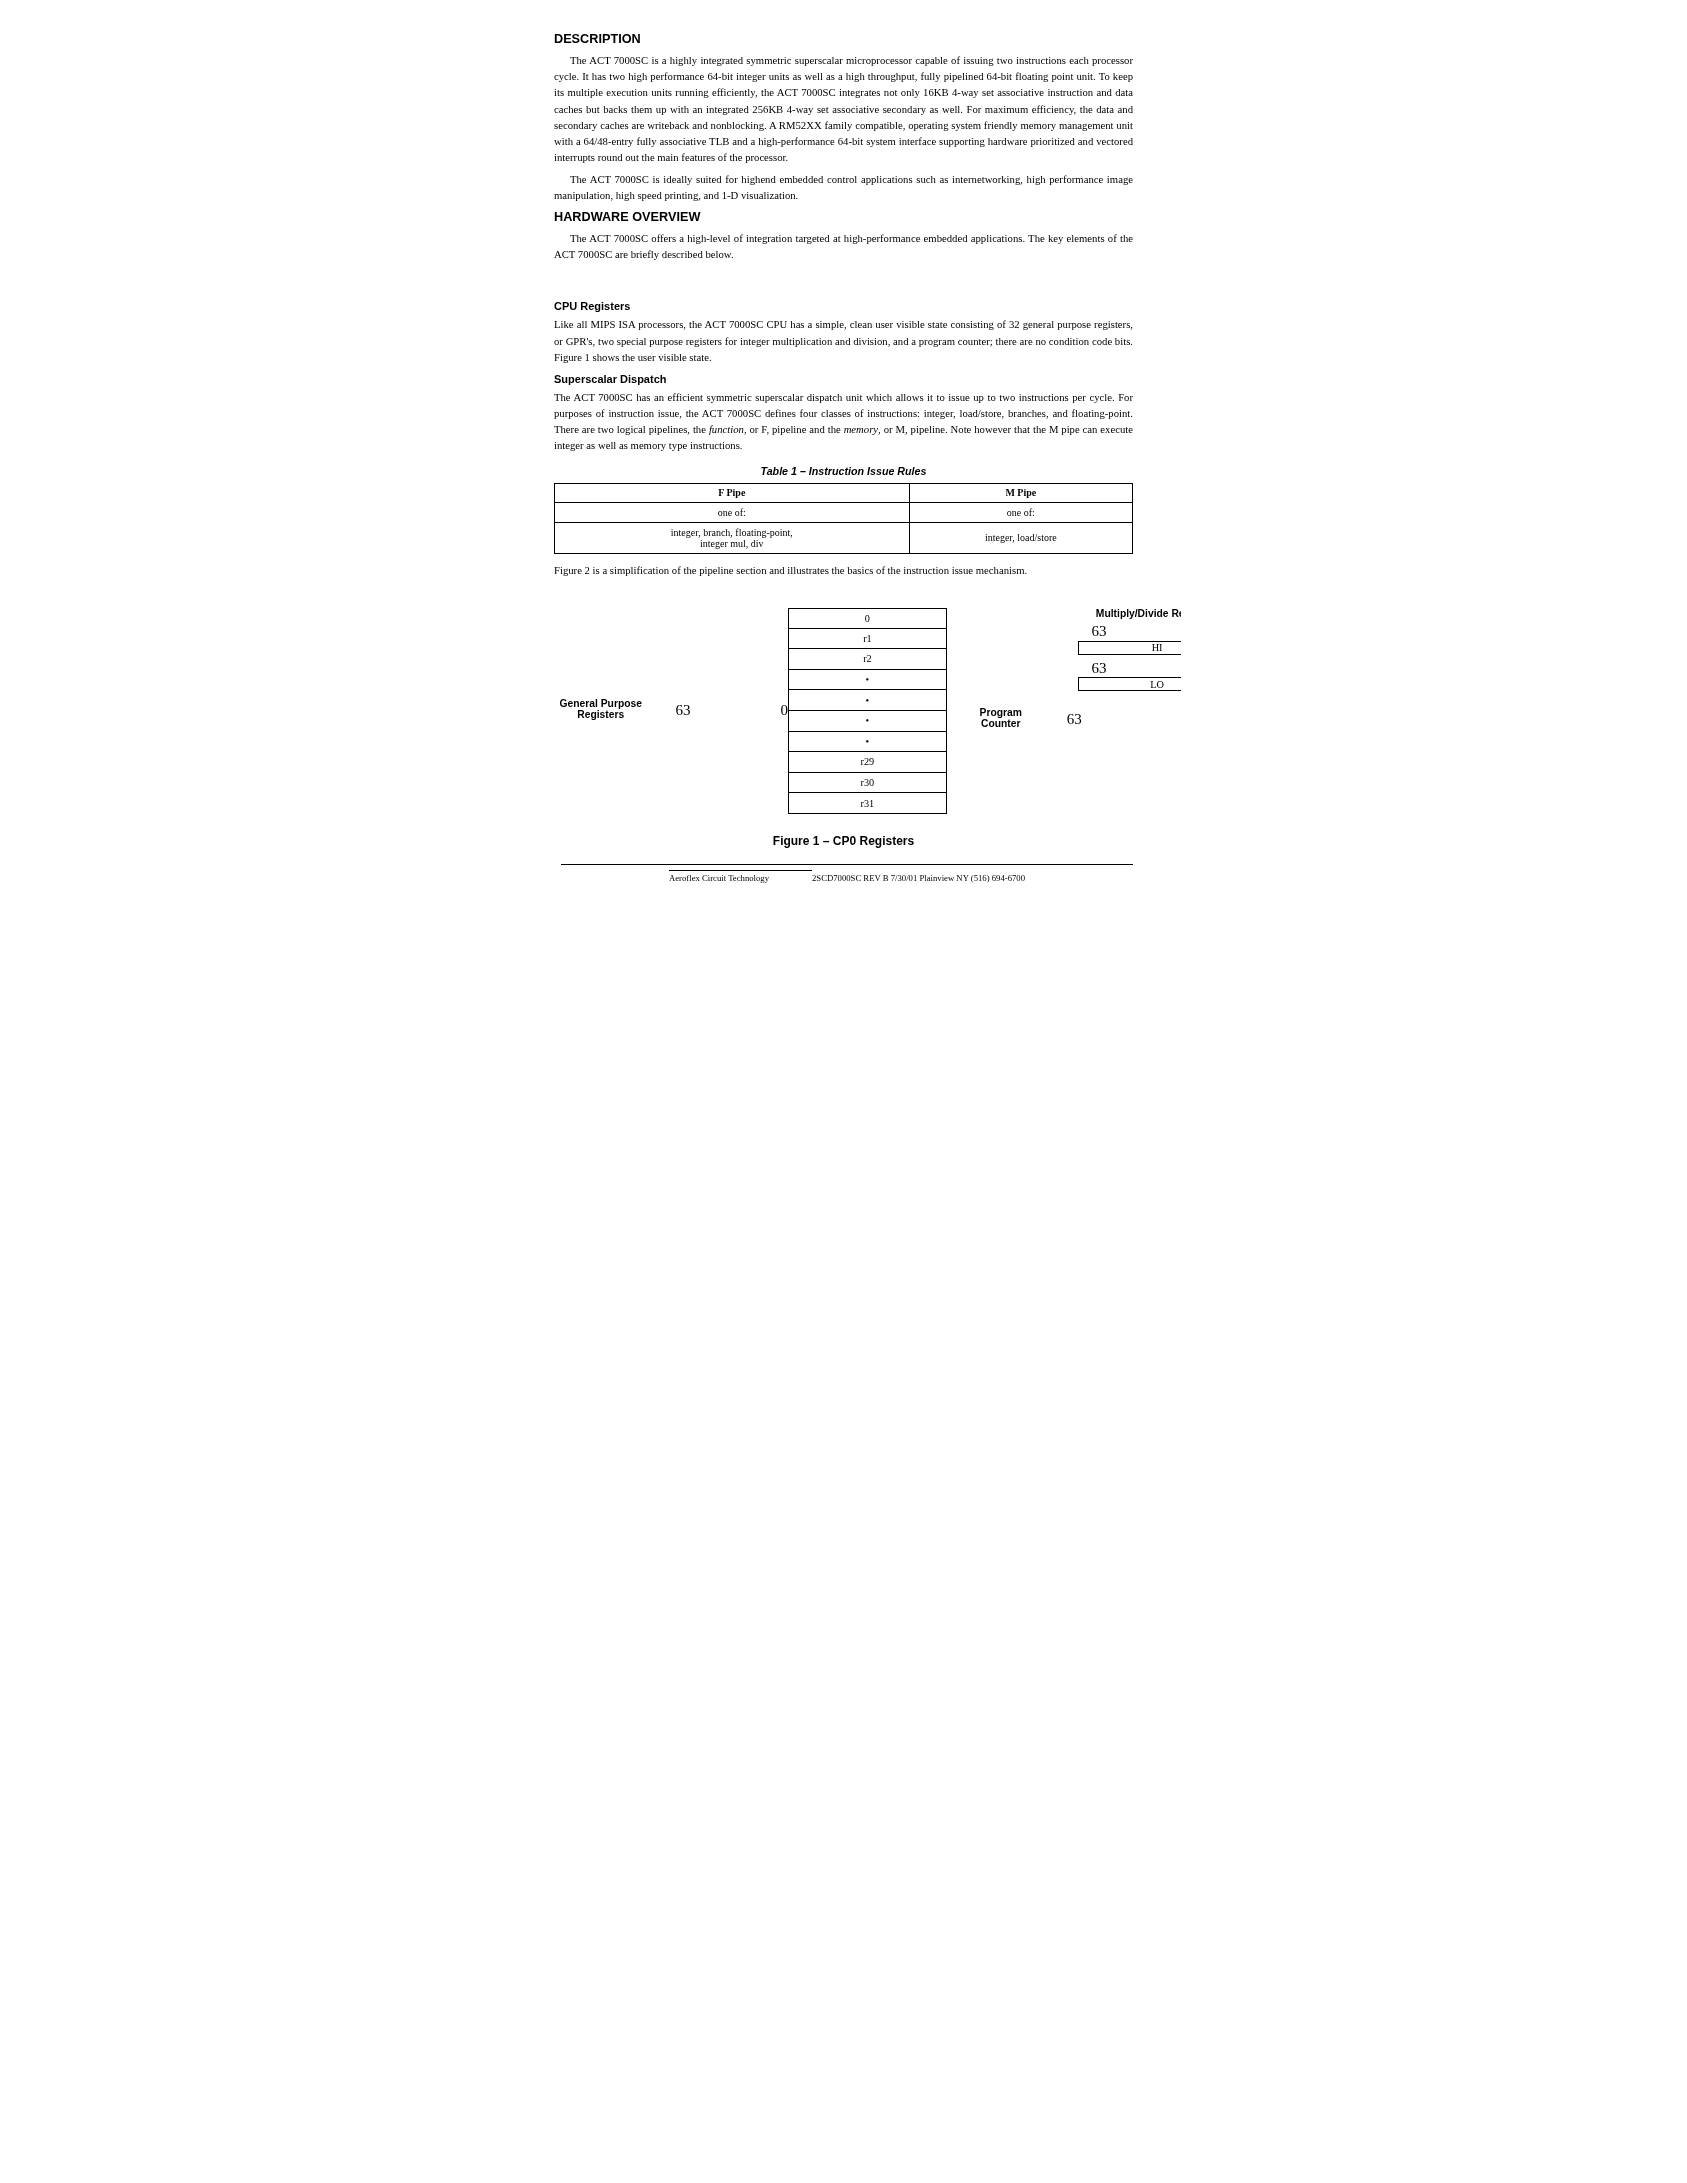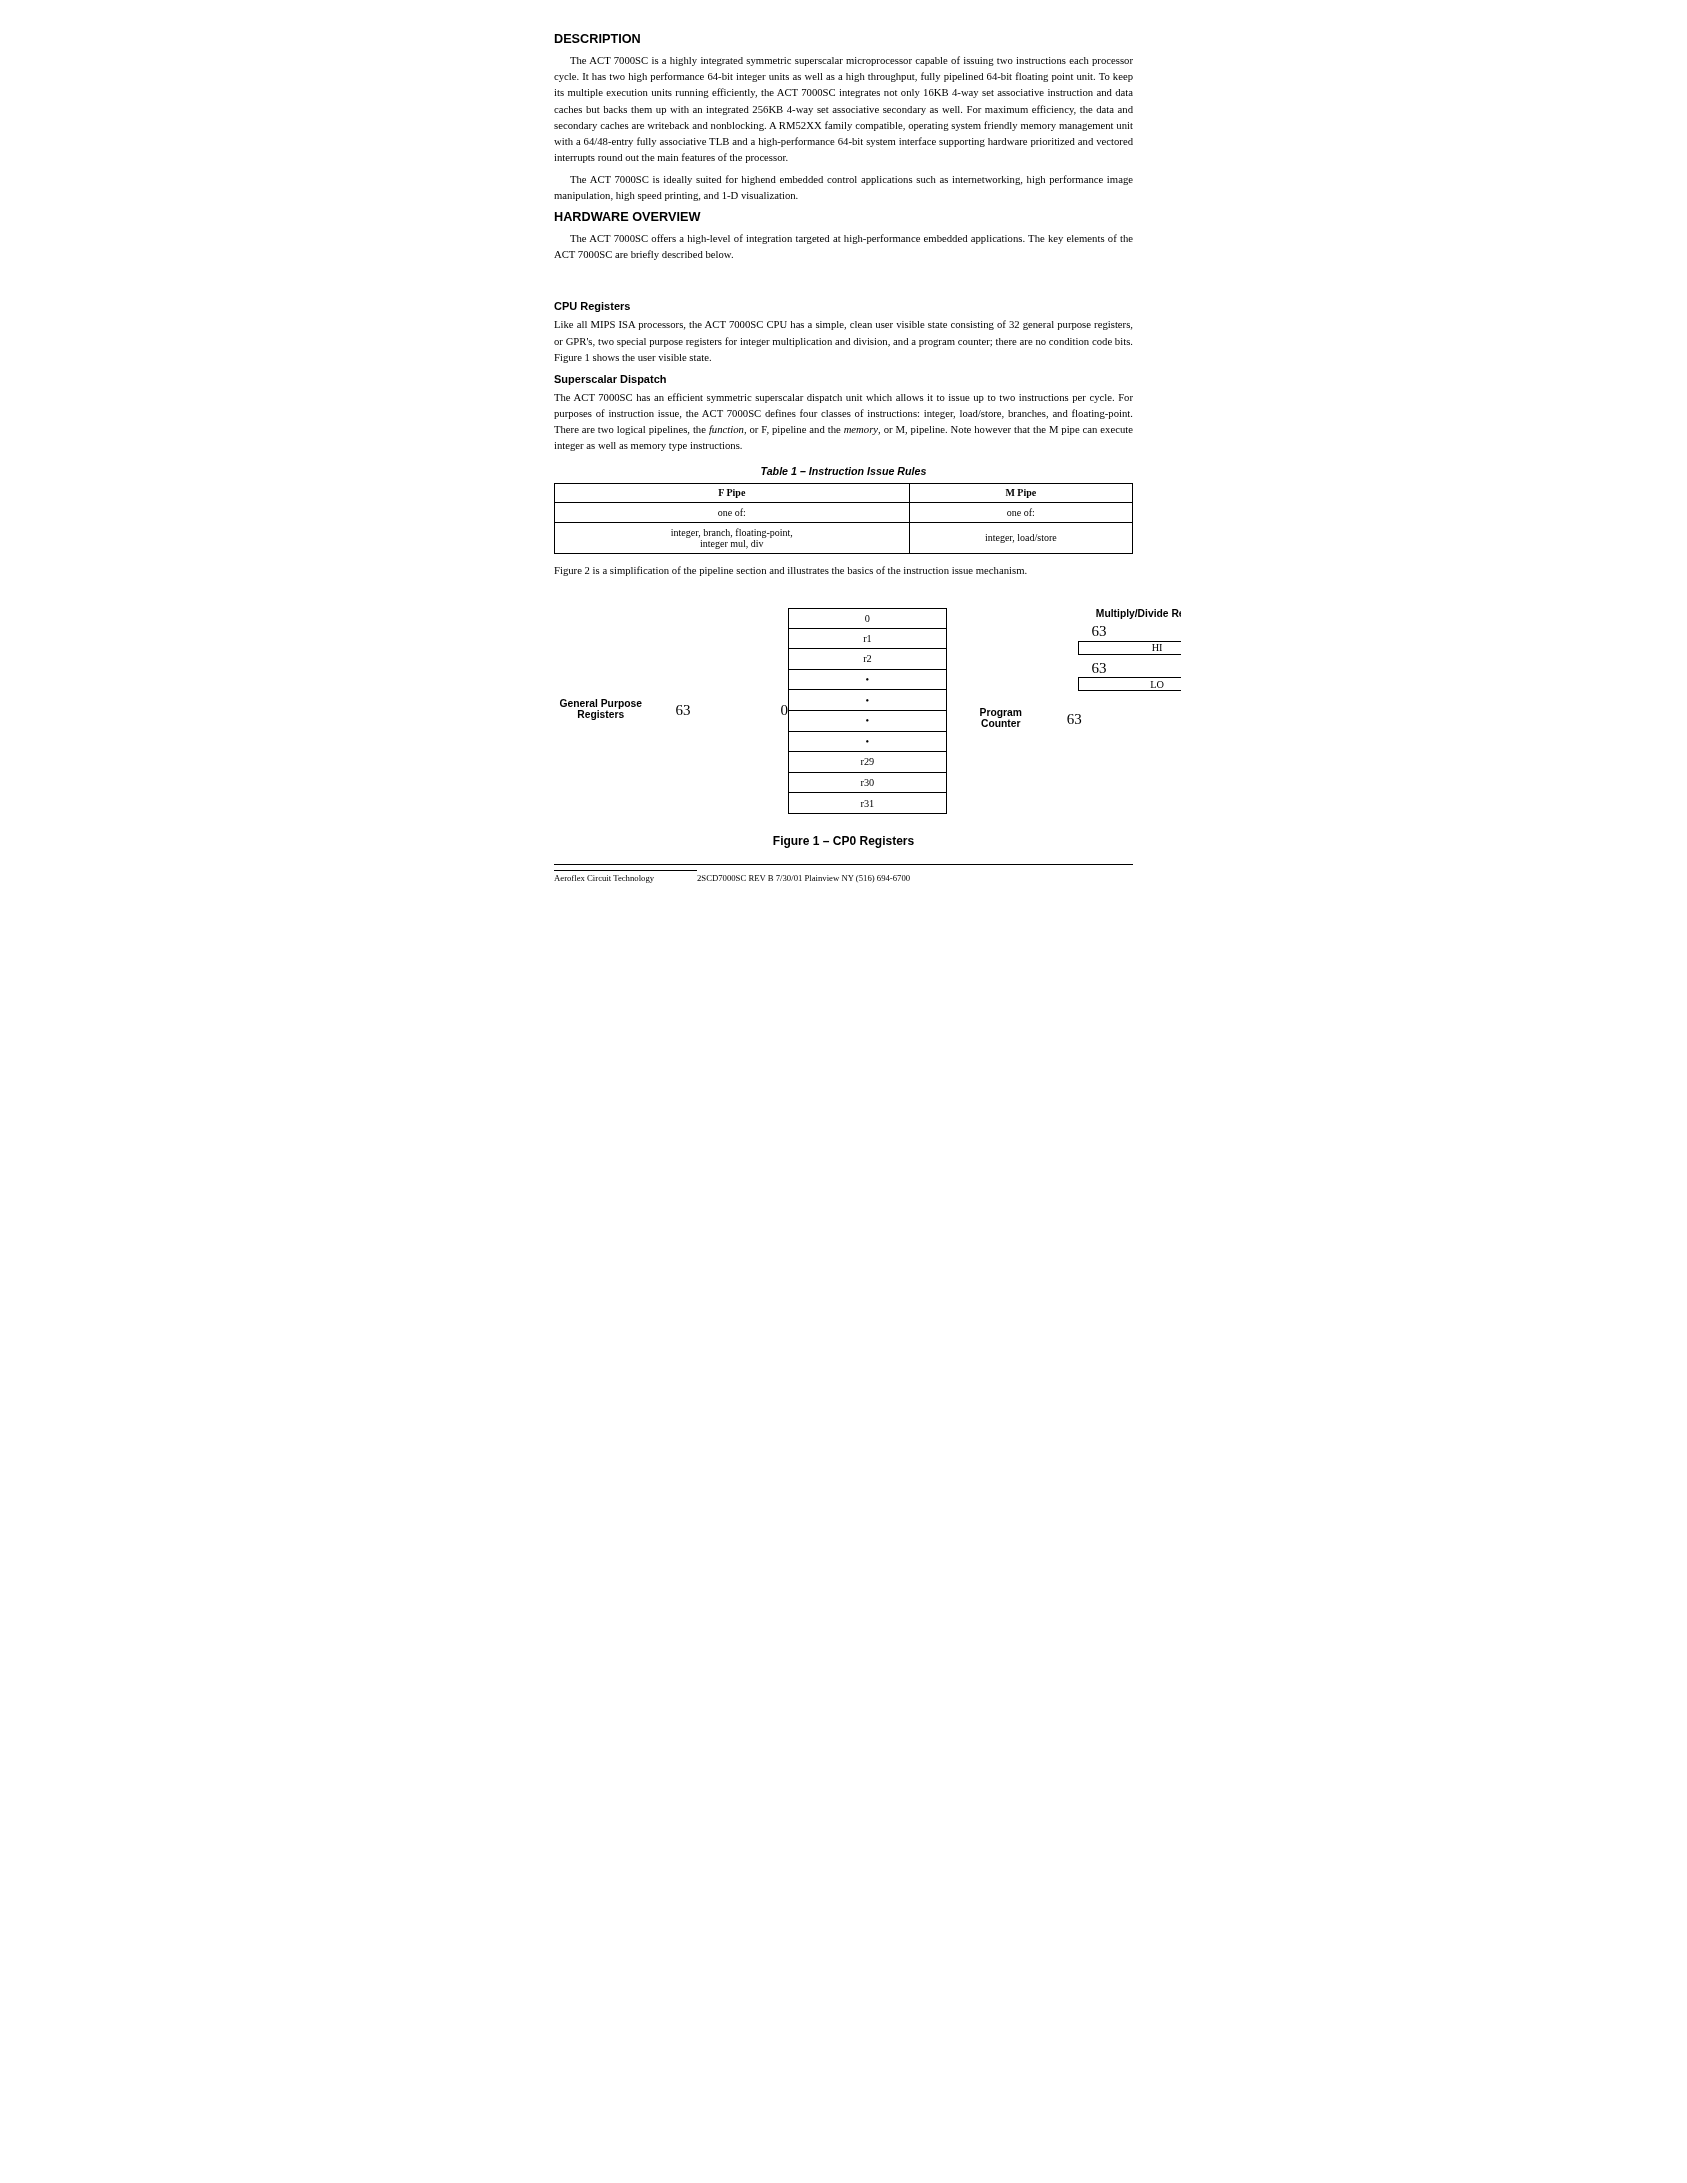--- a/index.html
+++ b/index.html
@@ -125,26 +125,27 @@
     .figure-caption {
       text-align: center;
       font-family: Arial, Helvetica, sans-serif;
       font-size: 12px;
       font-weight: bold;
       margin-top: 20px;
       margin-bottom: 12px;
     }
     .footer {
       display: flex;
-      justify-content: flex-start;
+      justify-content: center;
       align-items: flex-end;
       margin-top: 16px;
       border-top: 0.8px solid #000;
       padding-top: 4.8px;
       font-size: 8.7px;
+      margin-left: 7px;
     }
     .footer-left {
       font-size: 8.7px;
     }
     .footer-center {
       font-size: 8.7px;
       text-align: center;
     }
     .footer-right {
       font-size: 8.7px;

